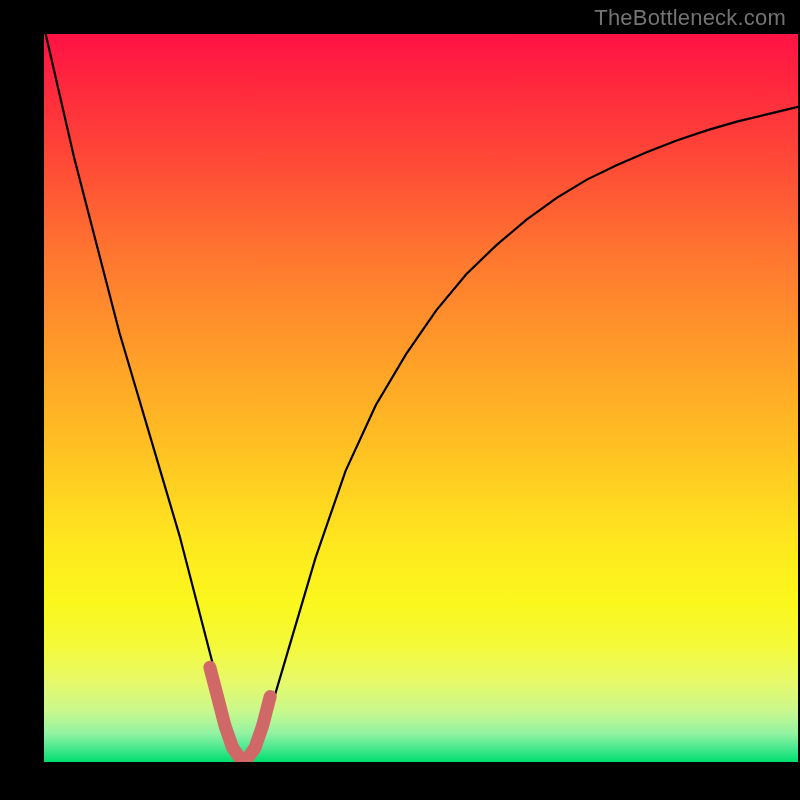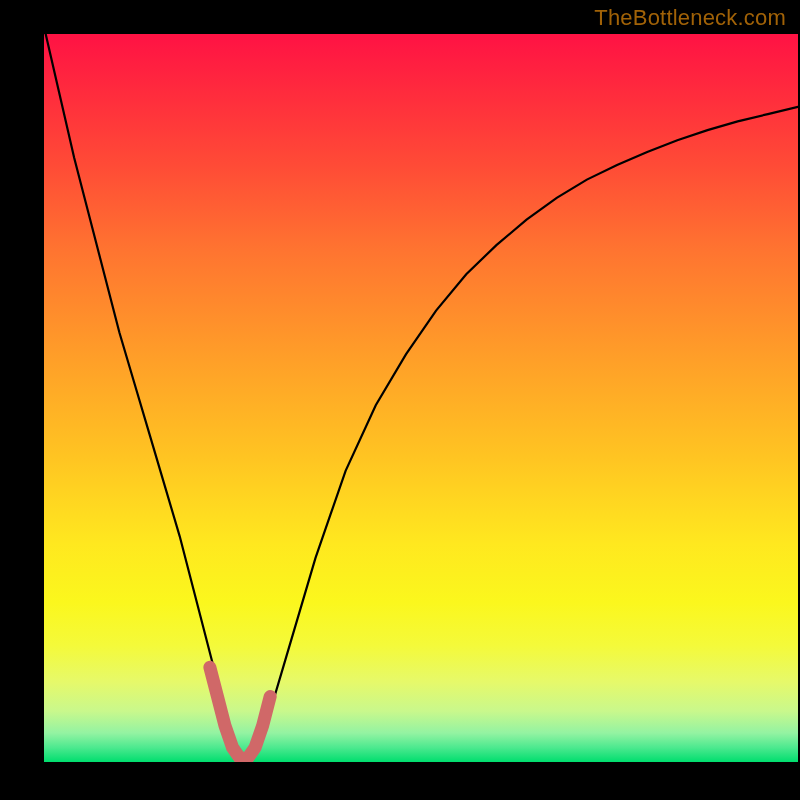--- a/index.html
+++ b/index.html
@@ -3,21 +3,21 @@
 <meta charset="utf-8">
 <style>
   * { margin: 0; padding: 0; box-sizing: border-box; }
   body { width: 800px; height: 800px; background: #000; position: relative; font-family: Arial, sans-serif; }
   .outer {
     width: 800px; height: 800px; background: #000; position: relative;
   }
   .watermark {
     position: absolute;
     top: 5px; right: 14px;
-    color: #a16207; font-size: 22px; font-weight: 400;
+    color: #737373; font-size: 22px; font-weight: 400;
     letter-spacing: 0.2px;
   }
   .plot {
     position: absolute;
     left: 44px; top: 34px;
     width: 754px; height: 728px;
     overflow: hidden;
   }
   .gradient {
     position: absolute;

